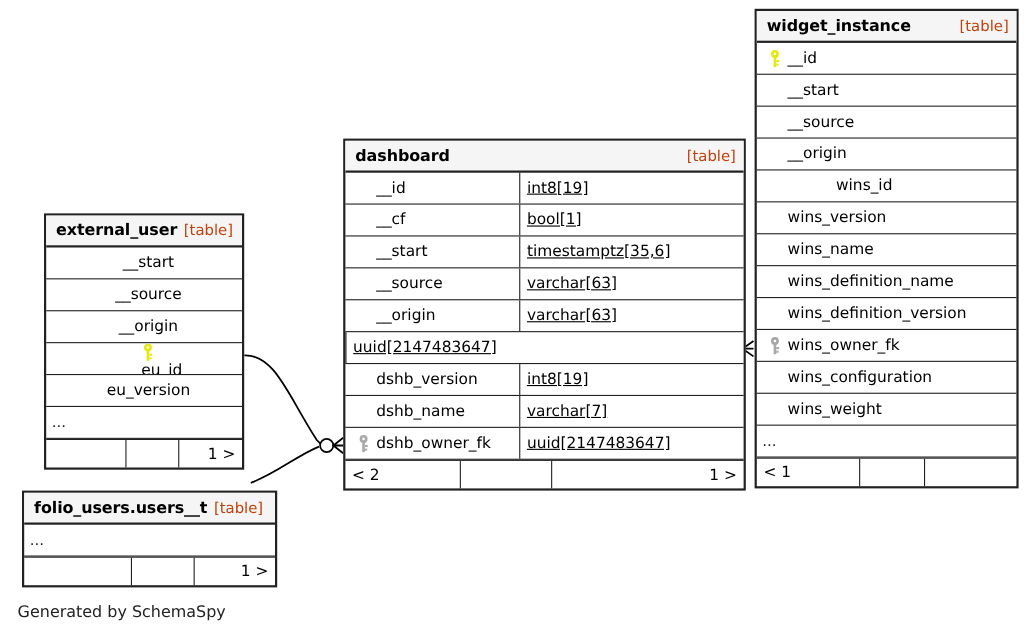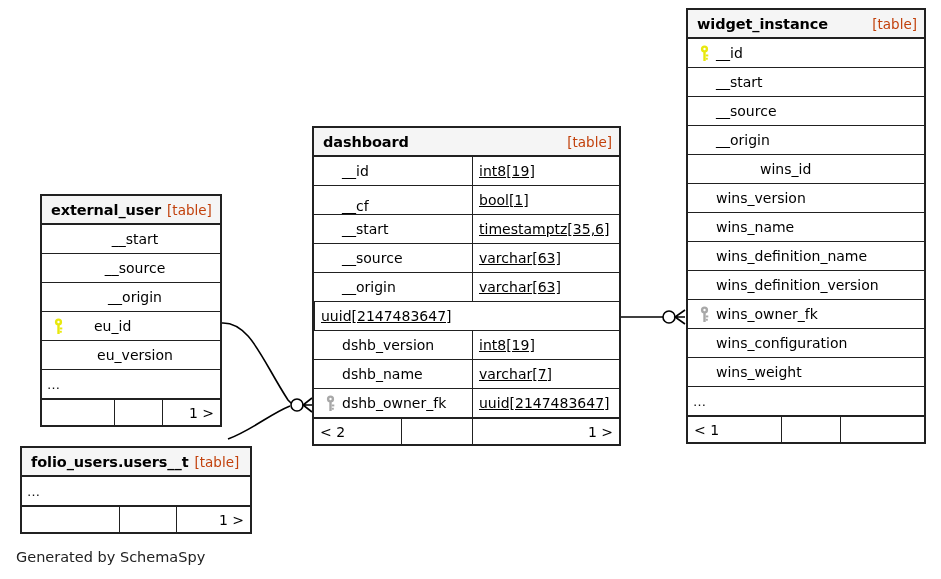--- a/index.html
+++ b/index.html
@@ -250,35 +250,35 @@
     </div>
     <div class="trow ellipsis">…</div>
 
     <div class="tfoot">
       <span class="fcell" style="width:40%;">&lt; 1</span>
       <span class="fcell" style="width:25%;"></span>
       <span class="fcell" style="width:35%;"></span>
     </div>
   </div>
 
-  <div class="table-box" style="left:312px; top:126px; width:309px;">
+  <div class="table-box" style="left:312px; top:126px; width:366px;">
     <div class="thead">
       <span class="tname">dashboard</span>
       <span class="ttag pushright">[table]</span>
     </div>
 
     <div class="trow">
       <span class="cell-name" style="width:158px;">
         <span class="keyslot"></span>
         <span class="lbl">__id</span>
       </span>
       <span class="cell-type">int8[19]</span>
     </div>
     <div class="trow">
-      <span class="cell-name" style="width:158px;align-items:flex-end;">
+      <span class="cell-name" style="width:158px;">
         <span class="keyslot"></span>
         <span class="lbl">__cf</span>
       </span>
       <span class="cell-type">bool[1]</span>
     </div>
     <div class="trow">
       <span class="cell-name" style="width:158px;">
         <span class="keyslot"></span>
         <span class="lbl">__start</span>
       </span>
@@ -353,21 +353,21 @@
       <span class="cell-name" style="width:100%; justify-content:center;">
         <span class="lbl">__source</span>
       </span>
     </div>
     <div class="trow">
       <span class="cell-name" style="width:100%; justify-content:center;">
         <span class="lbl">__origin</span>
       </span>
     </div>
     <div class="trow">
-      <span class="cell-name" style="width:100%;">
+      <span class="cell-name" style="width:100%;flex-direction:column;">
         <span class="keyslot">
           <svg width="11" height="17" viewBox="0 0 11 17">
               <circle cx="5.5" cy="4" r="3.6" fill="#e8e80d"></circle>
               <circle cx="5.5" cy="4" r="1.2" fill="#ffffff"></circle>
               <rect x="4.3" y="6" width="2.4" height="10" fill="#e8e80d"></rect>
               <rect x="6.7" y="9.5" width="2.6" height="1.9" fill="#e8e80d"></rect>
               <rect x="6.7" y="12.8" width="2.1" height="1.9" fill="#e8e80d"></rect>
             </svg>
         </span>
         <span class="lbl" style="margin-left:24px;">eu_id</span>

